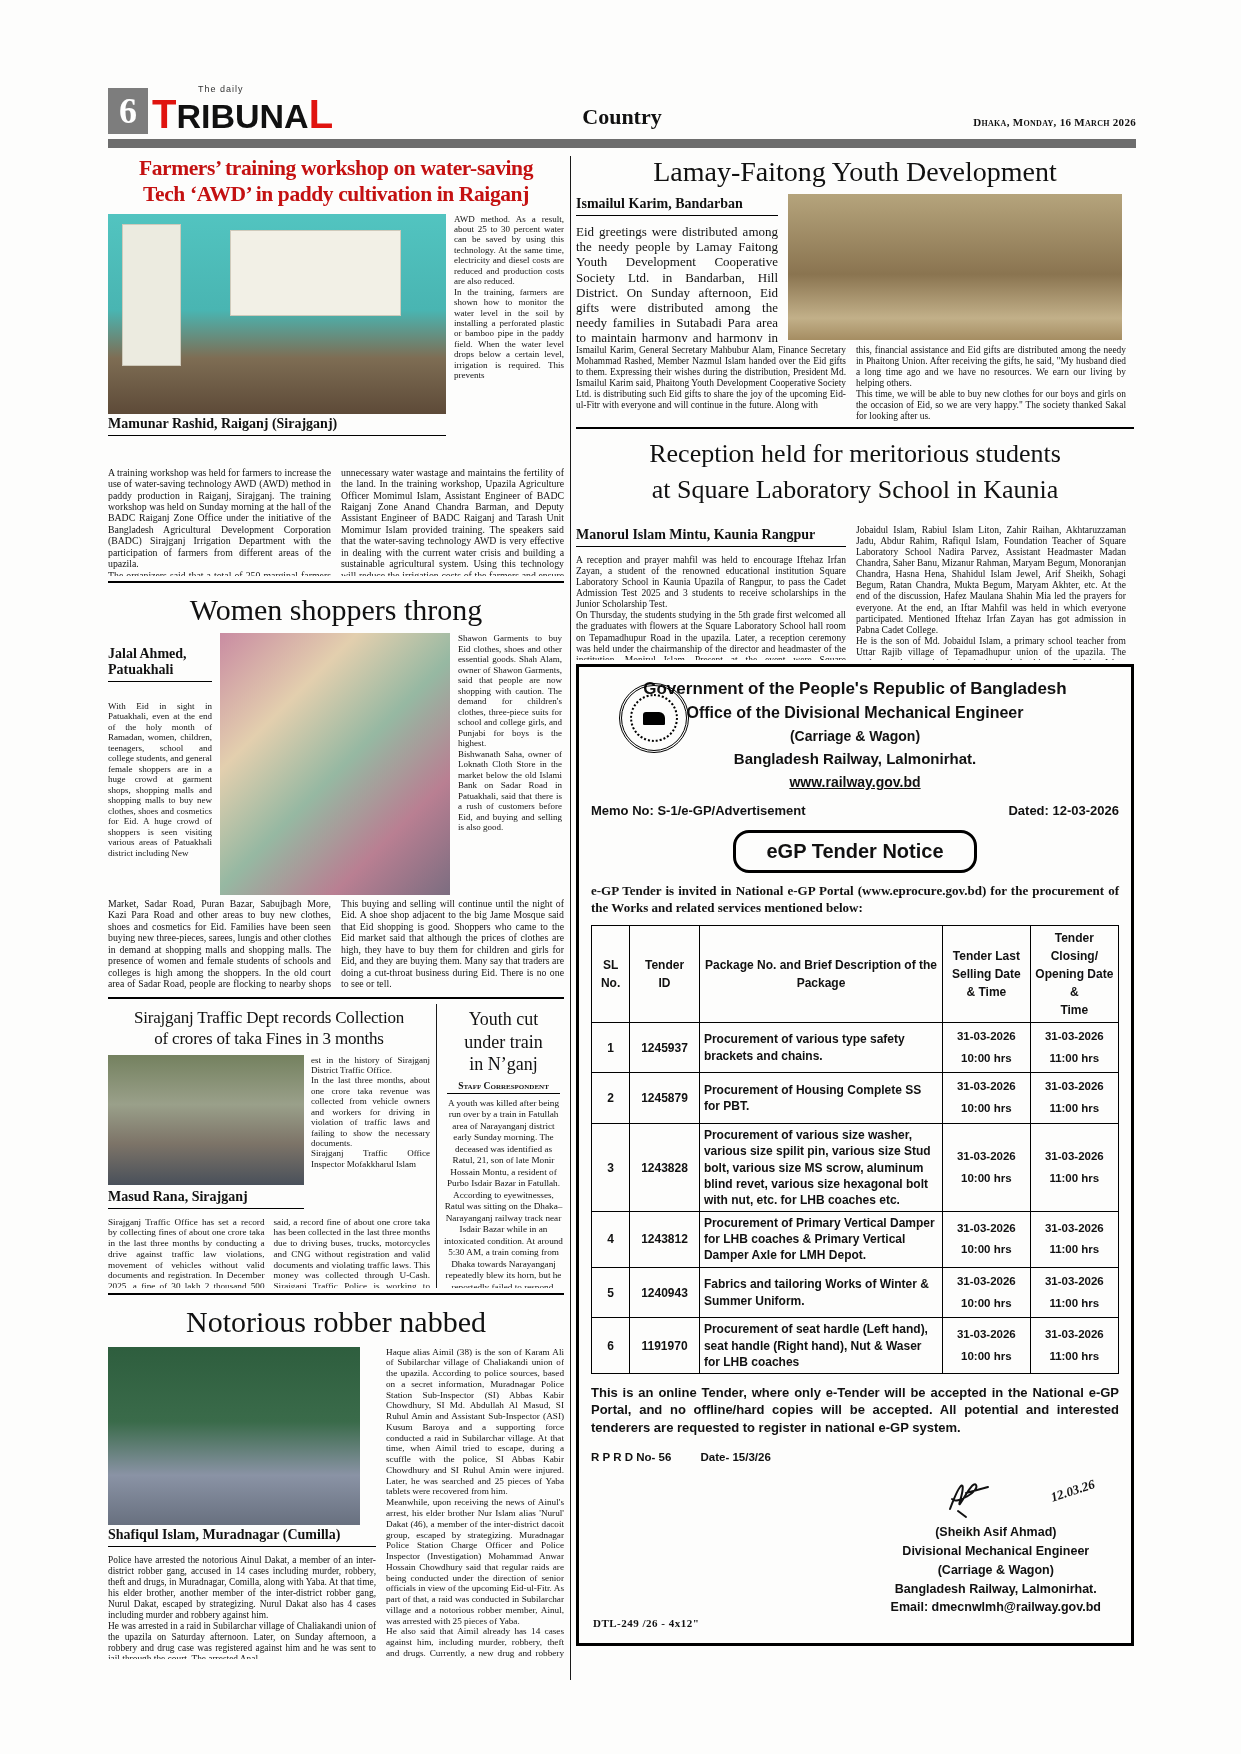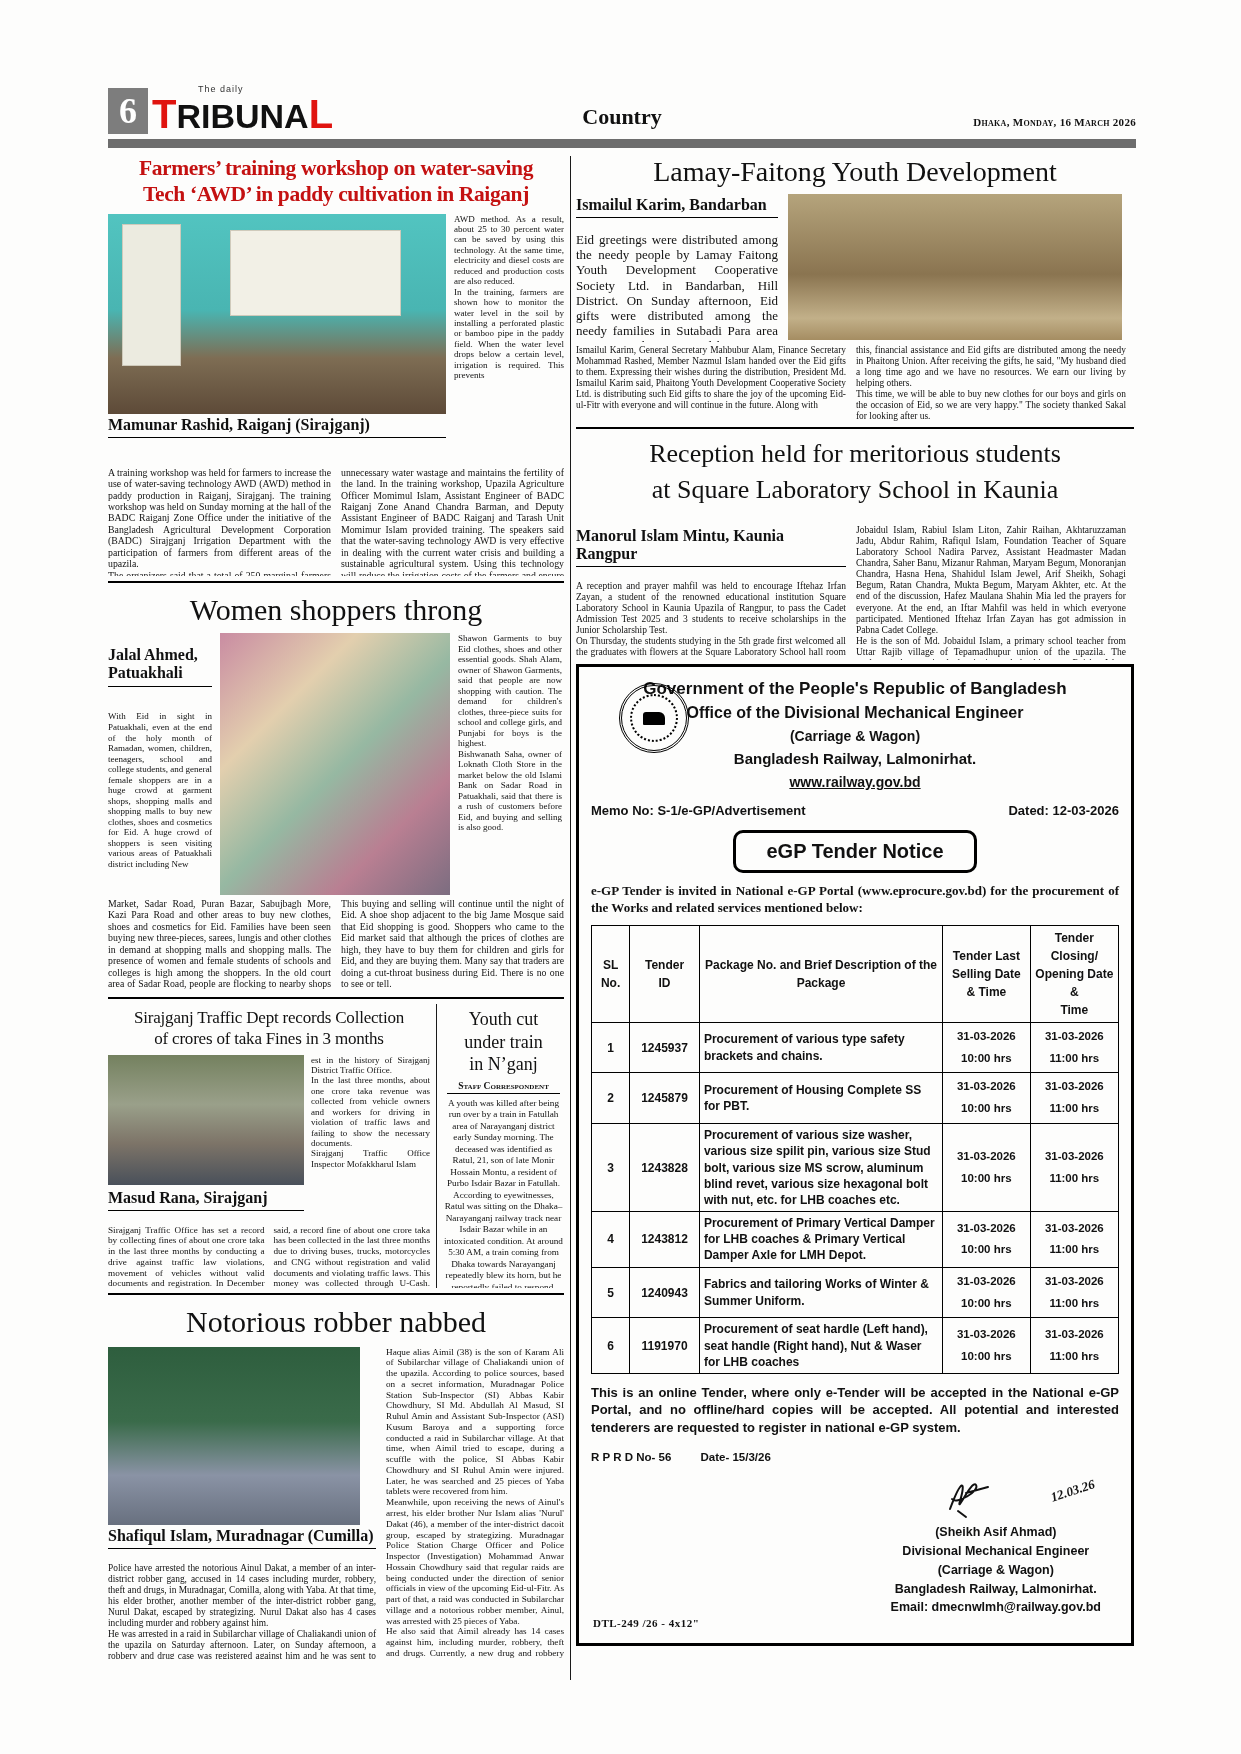--- a/index.html
+++ b/index.html
@@ -18,21 +18,21 @@
   .dateline{position:absolute;right:0;bottom:6px;font-size:11px;font-variant:small-caps;font-weight:bold;letter-spacing:.3px;}
   .graybar{height:9px;background:#6d6d6d;margin-top:5px;}
   
   .main{display:flex;margin-top:6px;}
   .col-left{width:456px;flex:none;}
   .vdiv{width:1px;background:#1a1a1a;margin:2px 5px 0 6px;flex:none;}
   .col-right{width:558px;flex:none;}
   .rule{border-top:2px solid #000;margin:5px 0;}
   
   .txt{font-size:9.8px;line-height:1.17;text-align:justify;white-space:pre-line;}
-  .byline{font-weight:bold;font-size:16px;border-bottom:1.6px solid #000;padding:2px 0 3px;margin-bottom:14px;white-space:pre-line;}
+  .byline{font-weight:bold;font-size:14px;border-bottom:1.6px solid #000;padding:2px 0 3px;margin-bottom:8px;white-space:pre-line;}
   .photo{position:relative;overflow:hidden;flex:none;}
   
   .farm-hl{color:#c41111;font-weight:bold;font-size:21.5px;line-height:1.2;text-align:center;letter-spacing:-.4px;margin:2px 0 6px;}
   .farm-row{display:flex;gap:8px;height:250px;overflow:hidden;}
   .farm-left{width:338px;flex:none;}
   .ph-workshop{width:338px;height:200px;background:linear-gradient(180deg,#52c4c0 0%,#49b5b2 48%,#7e6d54 72%,#5d4a38 100%);}
   .banner{position:absolute;left:36%;top:8%;width:50%;height:42%;background:#f2f0e6;border:1px solid #cfcabb;}
   .banner2{position:absolute;left:4%;top:5%;width:17%;height:70%;background:#ecebe0;border:1px solid #cfcabb;}
   .farm-side{flex:1;font-size:9px;line-height:1.16;text-align:justify;white-space:pre-line;overflow:hidden;}
   .farm-body{display:flex;gap:10px;height:116px;overflow:hidden;margin-top:3px;}
@@ -85,21 +85,21 @@
           border:3px double #000;display:flex;align-items:center;justify-content:center;}
   .emblem .inner{width:44px;height:44px;border-radius:50%;border:2px dotted #000;display:flex;align-items:center;justify-content:center;}
   .emblem .loco{width:22px;height:13px;background:#000;border-radius:3px 6px 1px 1px;}
   .t-org1{font-weight:bold;font-size:17px;margin-top:2px;}
   .t-org2{font-weight:bold;font-size:16px;margin-top:5px;}
   .t-org3{font-weight:bold;font-size:14px;margin-top:6px;}
   .t-org4{font-weight:bold;font-size:15px;margin-top:6px;}
   .t-web{font-weight:bold;font-size:14px;margin-top:7px;text-decoration:underline;display:inline-block;}
   .t-memo{display:flex;justify-content:space-between;font-weight:bold;font-size:13px;margin-top:12px;}
   .t-noticewrap{text-align:center;margin:12px 0 10px;}
-  .t-notice{display:inline-block;border:3px solid #000;border-radius:10px;padding:7px 30px;font-weight:bold;font-size:20px;}
+  .t-notice{display:inline-block;border:3px solid #000;border-radius:16px;padding:7px 30px;font-weight:bold;font-size:20px;}
   .t-intro{font-family:"Liberation Serif",serif;font-weight:bold;font-size:13px;line-height:1.3;text-align:justify;}
   .t-intro .lnk{}
   table.grid{border-collapse:collapse;width:100%;margin-top:8px;}
   table.grid th,table.grid td{border:1.6px solid #000;font-weight:bold;white-space:pre-line;vertical-align:middle;padding:3px 4px;}
   table.grid th{font-size:12px;text-align:center;line-height:1.5;}
   td.c-sl{width:30px;text-align:center;font-size:12px;}
   td.c-id{width:62px;text-align:center;font-size:12px;}
   td.c-desc{width:248px;font-size:12px;line-height:1.35;}
   td.c-dt{width:82px;text-align:center;font-size:11.5px;line-height:1.9;}
   .t-foot{font-weight:bold;font-size:13px;line-height:1.35;text-align:justify;margin-top:10px;font-family:"Liberation Sans",sans-serif;}

